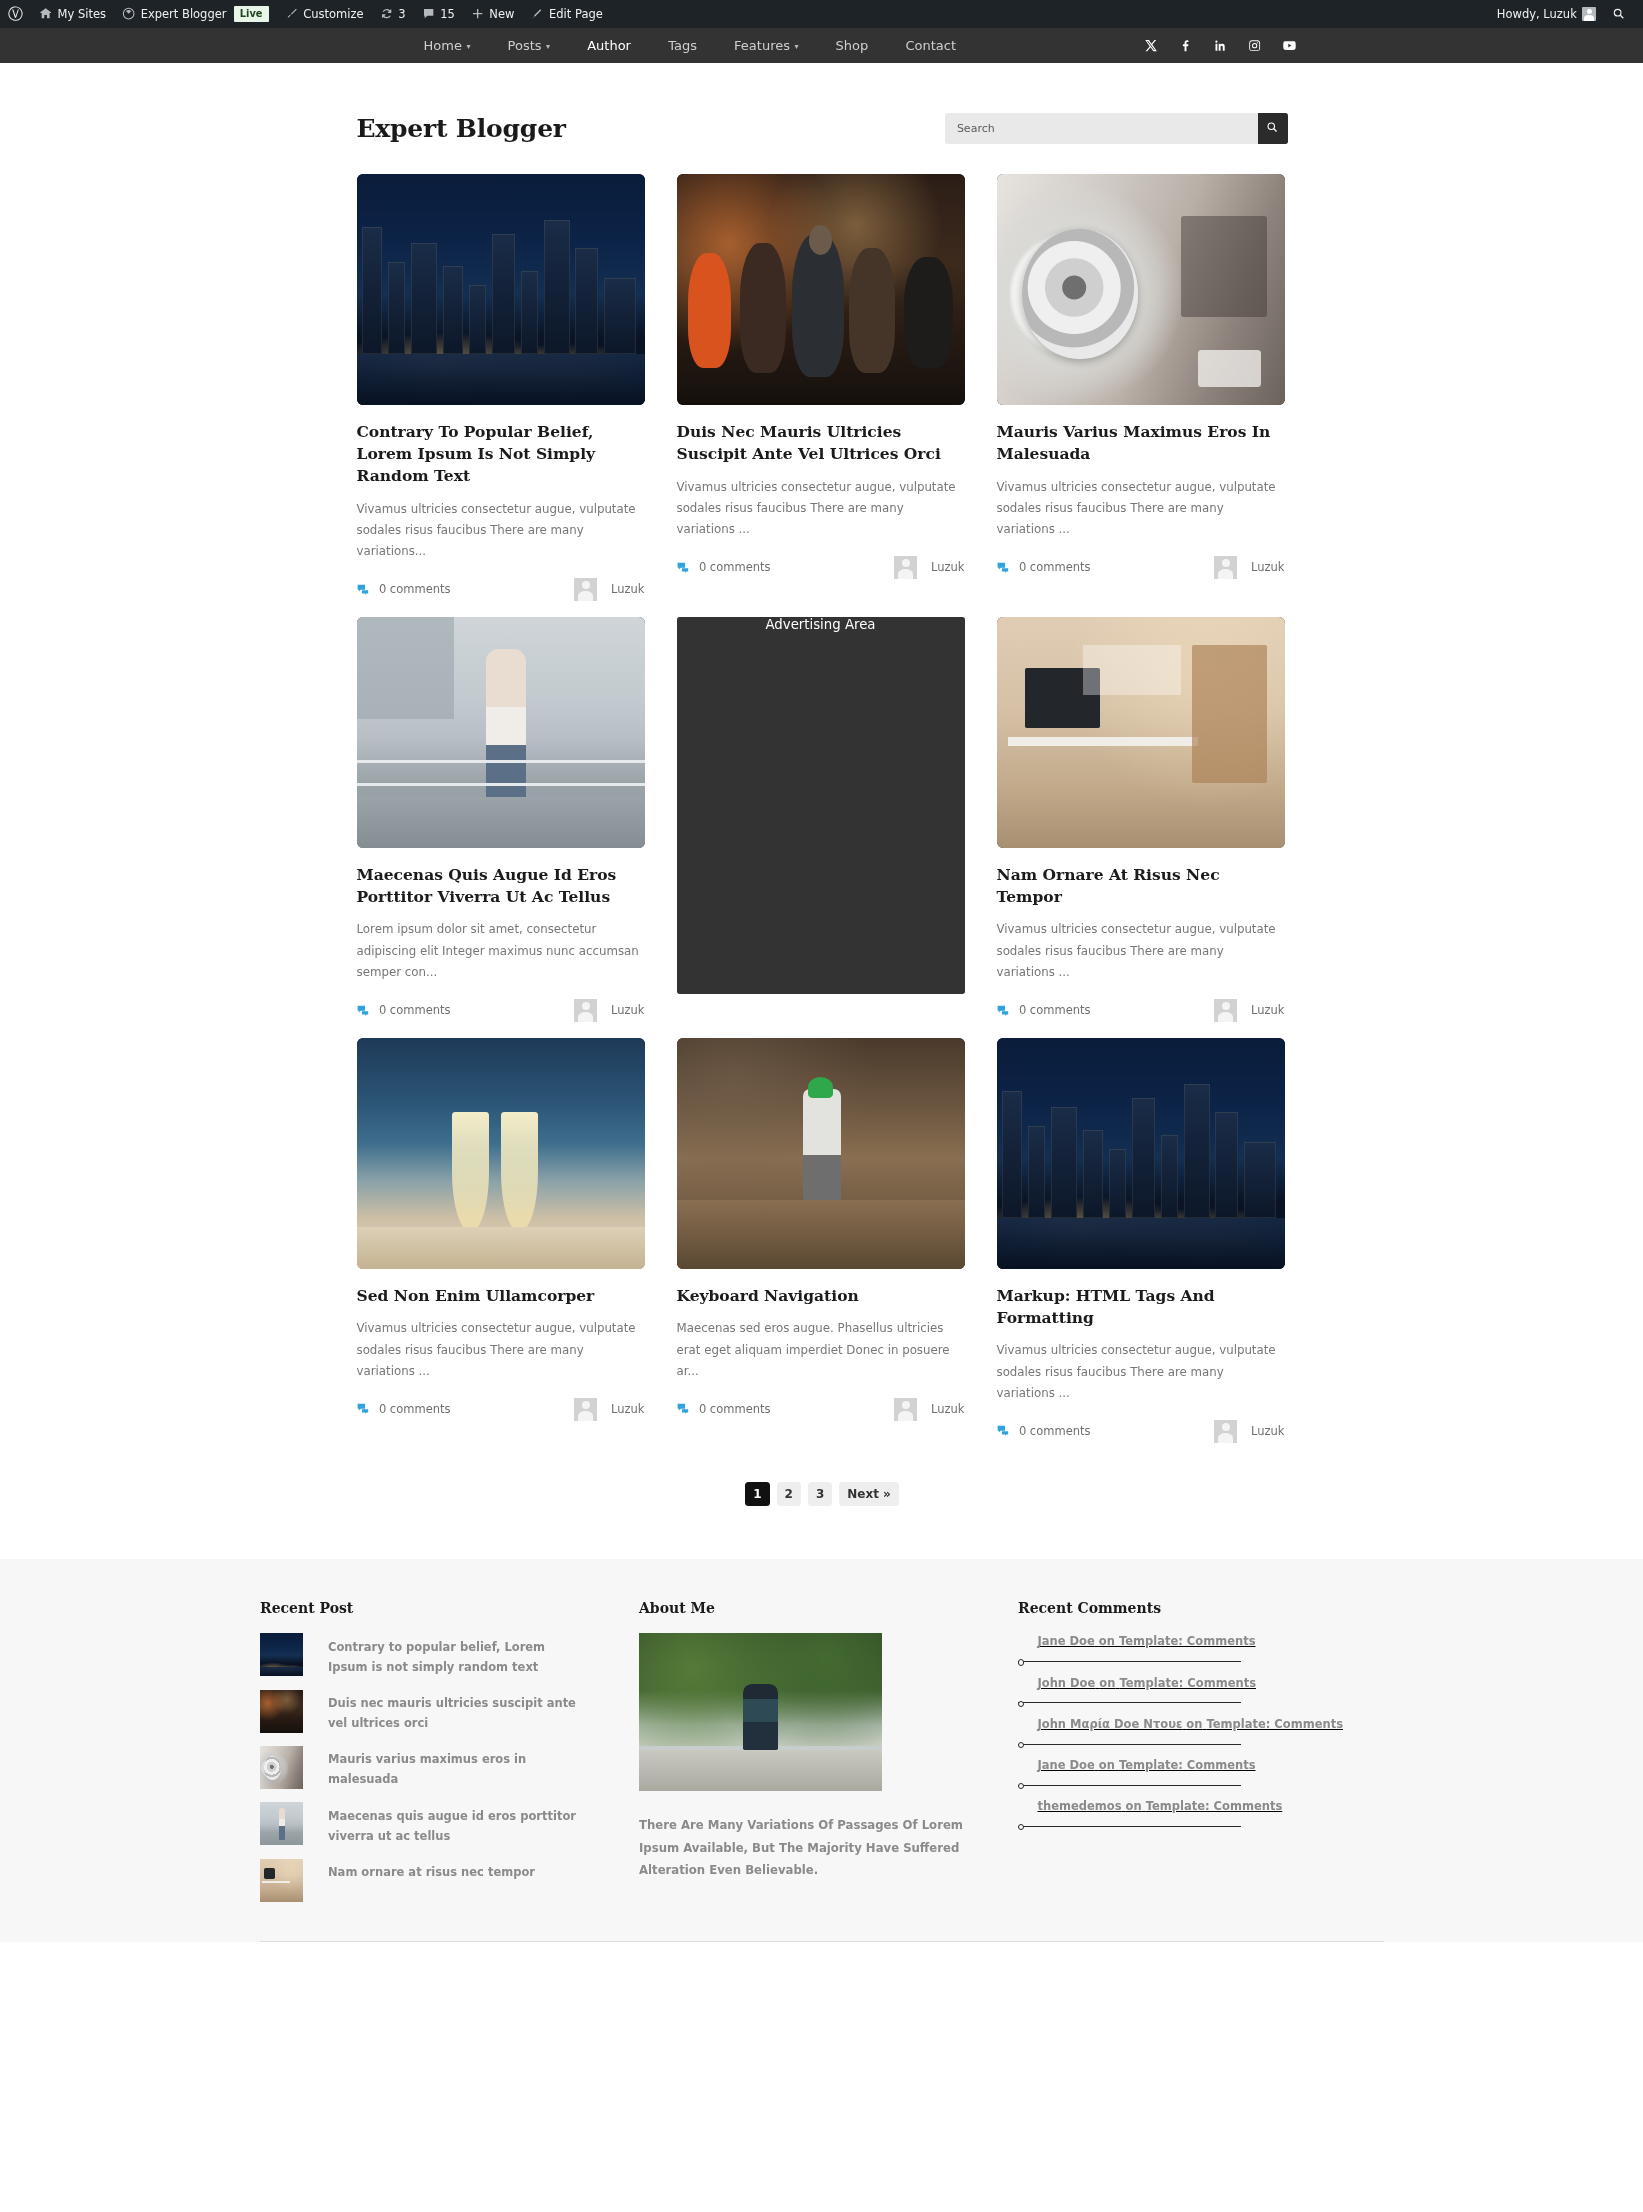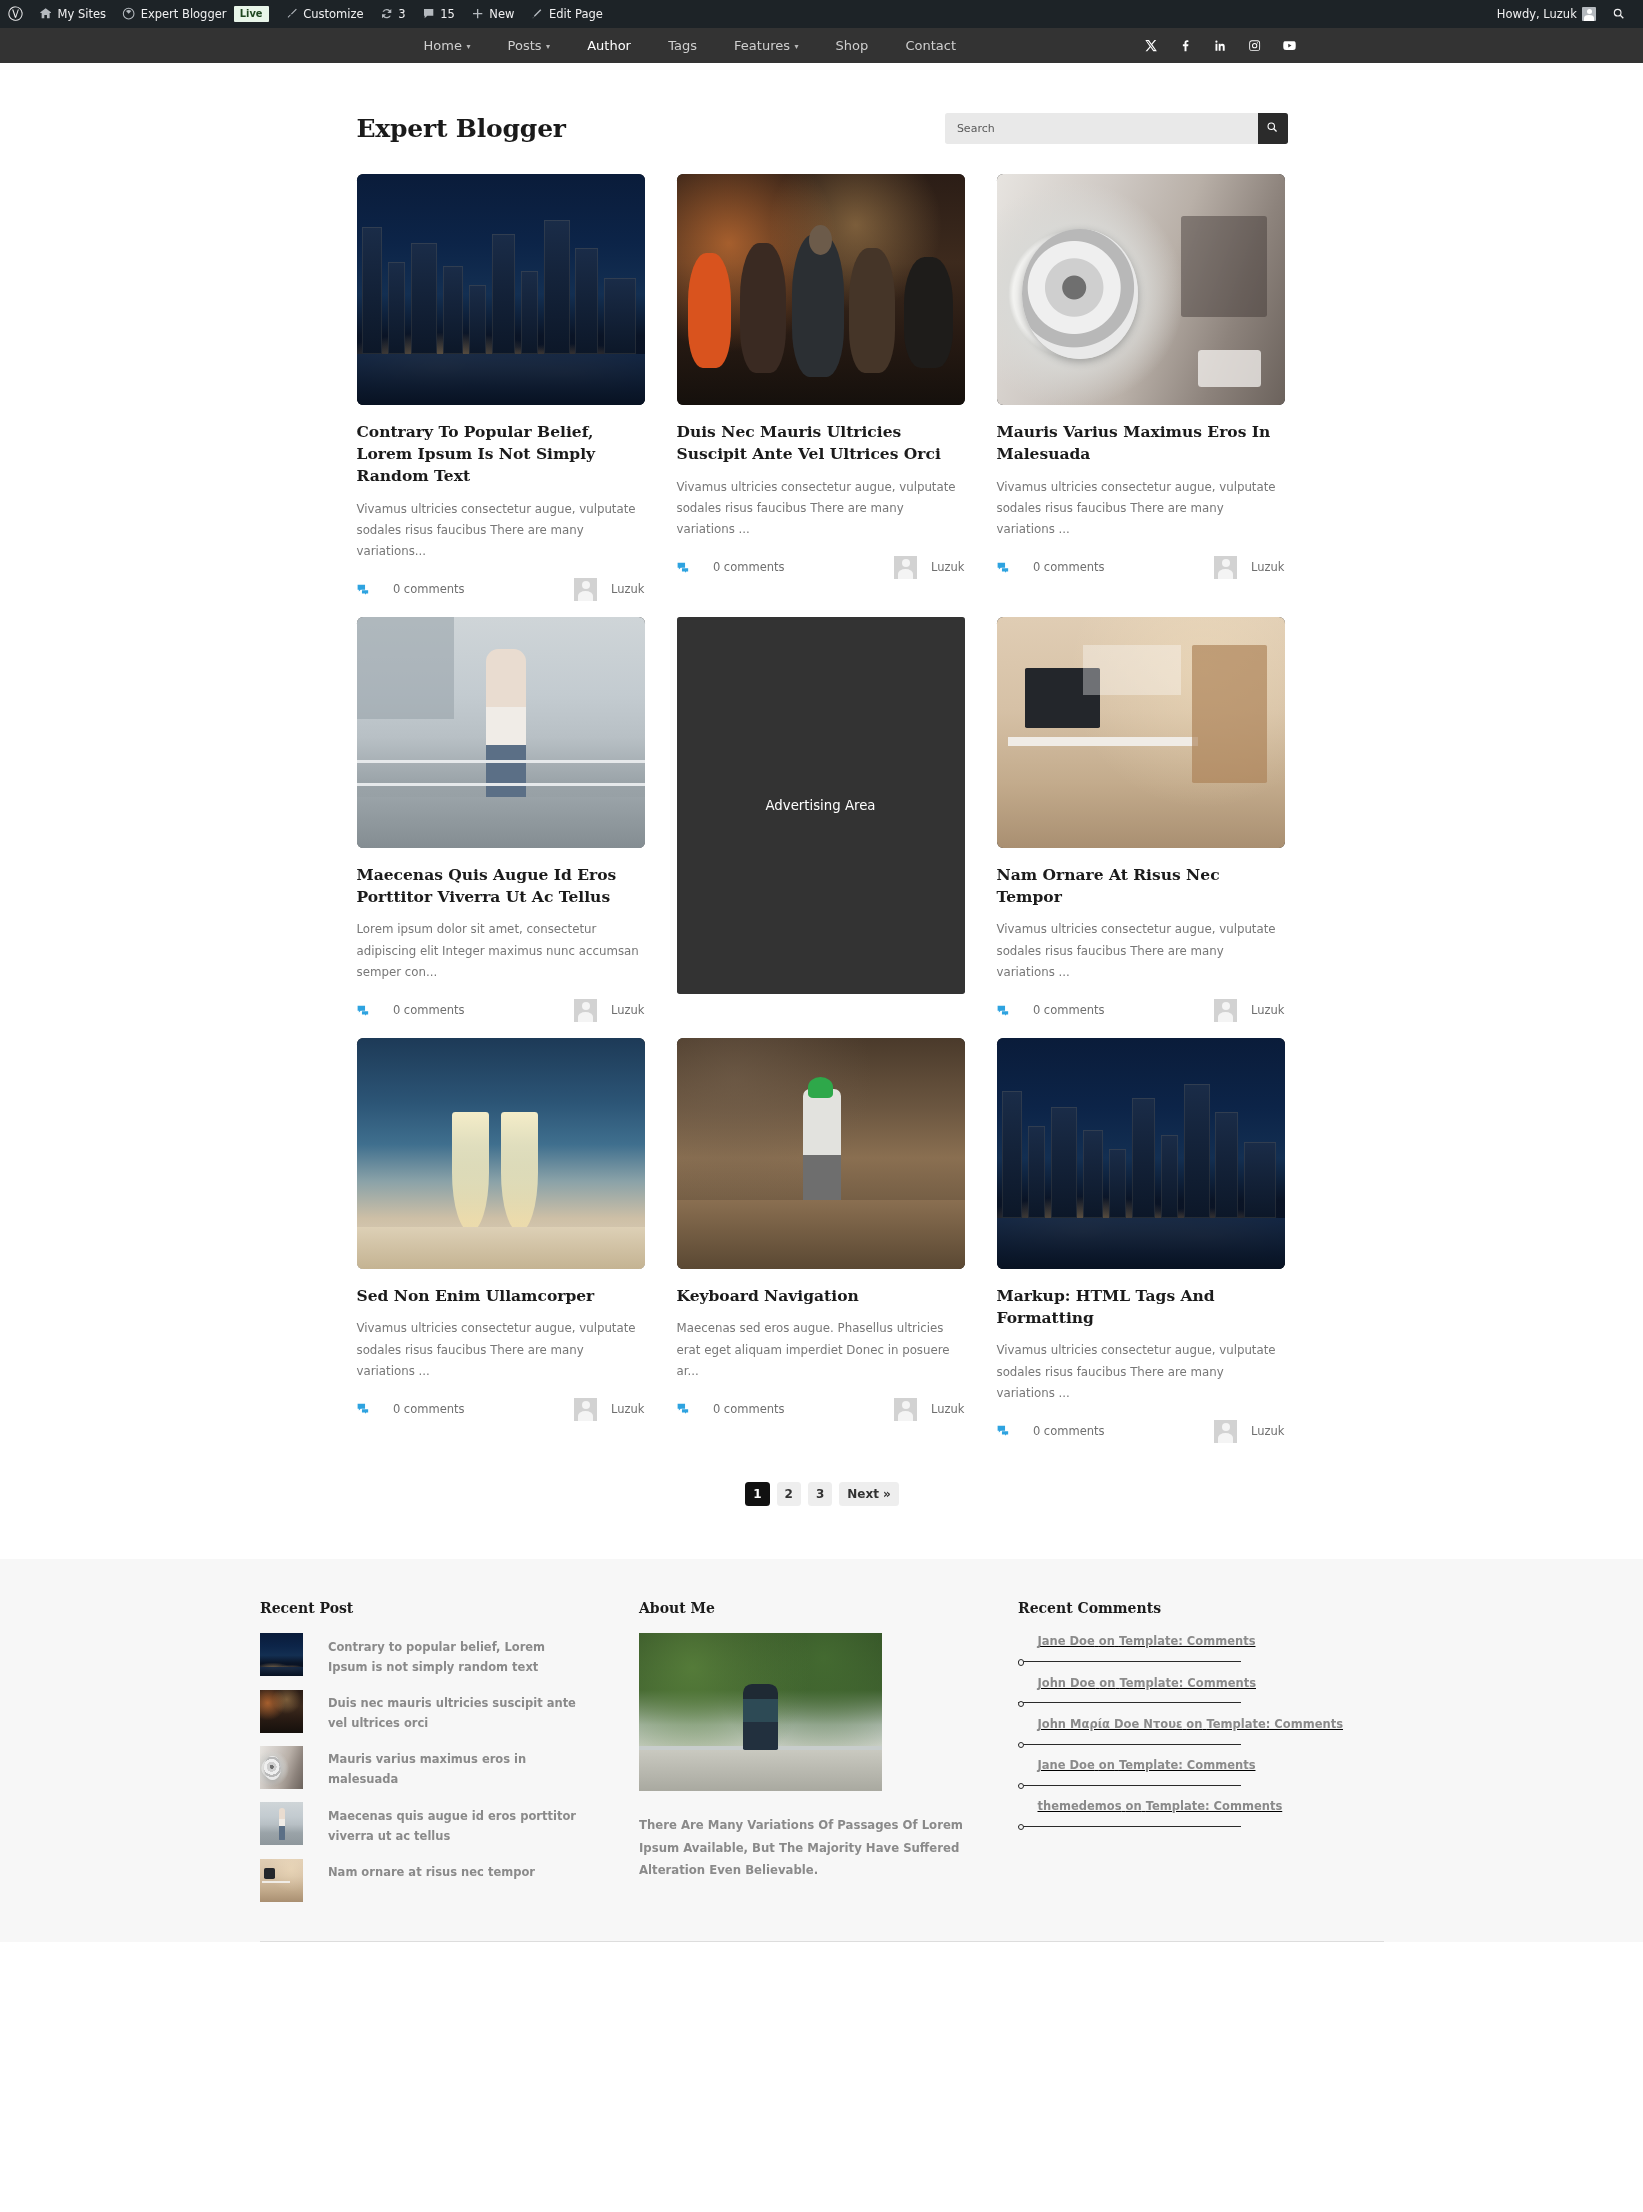--- a/index.html
+++ b/index.html
@@ -134,41 +134,41 @@
   .card-excerpt {
     font-size: 11.8px;
     line-height: 1.82;
     color: #777777;
     margin-top: 11.5px;
   }
   .card-meta {
     display: flex; align-items: center; justify-content: space-between;
     margin-top: 15px;
   }
-  .comments { display: flex; align-items: center; gap: 24px; color: #6f6f6f; font-size: 11.5px; }
+  .comments { display: flex; align-items: center; gap: 10px; color: #6f6f6f; font-size: 11.5px; }
   .comments svg { fill: #2ea3e0; display: block; }
   .author { display: flex; align-items: center; gap: 14px; }
   .avatar {
     width: 23px; height: 23px; background: #d2d2d2;
     position: relative; overflow: hidden; flex: none;
   }
   .avatar::before {
     content:""; position:absolute; width:8px; height:8px; border-radius:50%;
     background:#f4f4f4; left:7.5px; top:3.5px;
   }
   .avatar::after {
     content:""; position:absolute; width:15px; height:9.8px; border-radius:50% 50% 0 0;
     background:#f4f4f4; left:4px; top:13.3px;
   }
   .author-name { font-size: 11.5px; color: #6f6f6f; }
 
   .ad-card {
     width: 288px; height: 377px;
     background: #333333; border-radius: 2.7px;
-    display: flex; align-items: center; justify-content: center;
+    display: flex; align-items: flex-start; justify-content: center;
   }
   .ad-card span { color: #ffffff; font-size: 13.3px; }
 
   
   .pagination {
     width: 931px; margin: 39px auto 0;
     display: flex; align-items: center; justify-content: center; gap: 7px;
   }
   .page-num {
     min-width: 24px; height: 24px; border-radius: 3.5px;

